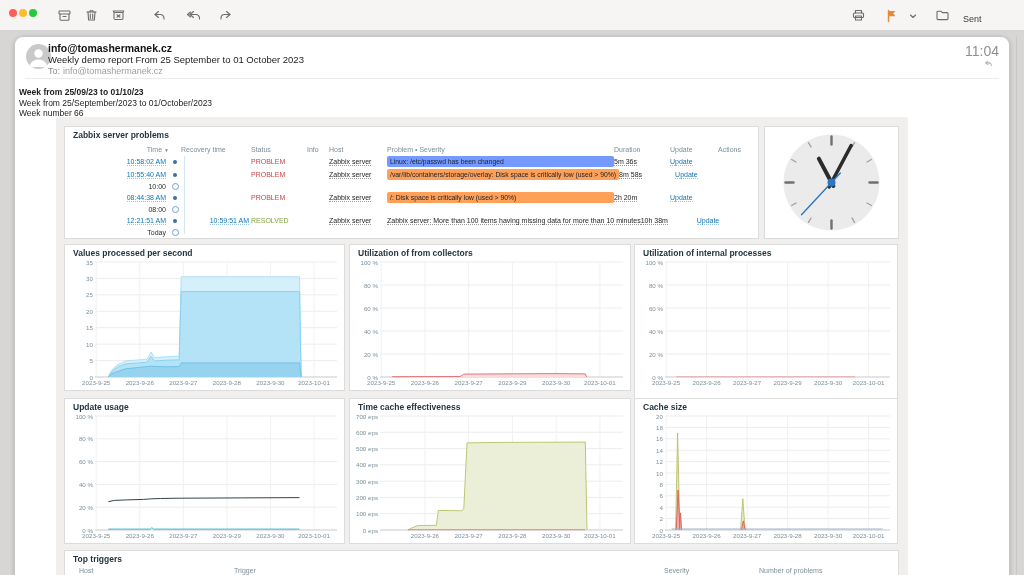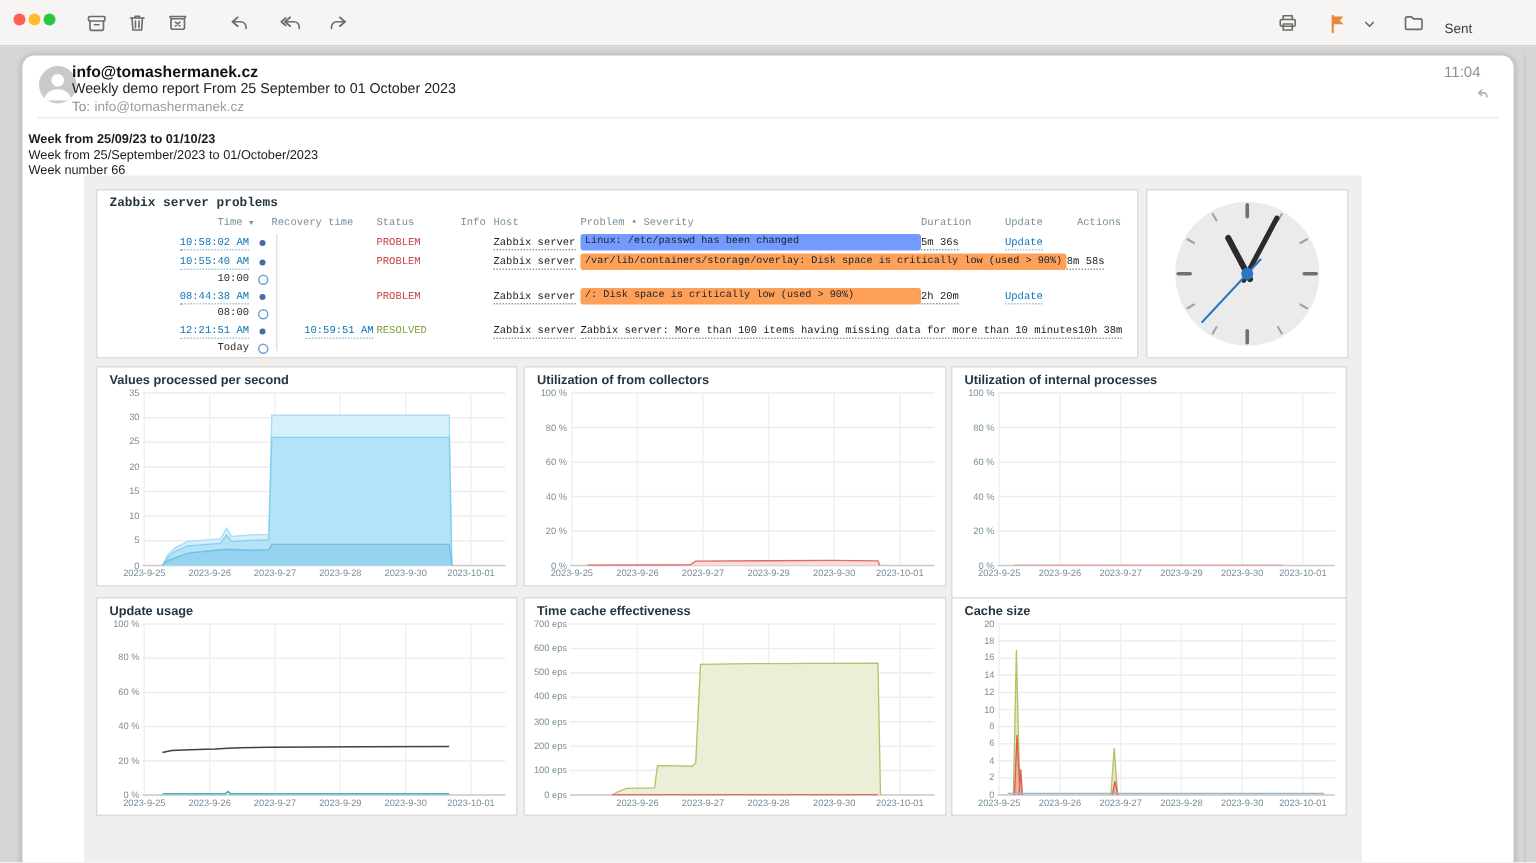--- a/index.html
+++ b/index.html
@@ -13,32 +13,32 @@
   .tbtn svg{stroke:#6e6c6a;fill:none;stroke-width:1.1;stroke-linecap:round;stroke-linejoin:round;}
   .sent-label{font-size:9px;color:#3c3c3c;margin-left:4px;}
   
   .card{position:absolute;left:14px;top:36px;width:994px;height:560px;background:#fff;
         border:1px solid #c7c6c4;border-bottom:none;border-radius:9px 9px 0 0;box-shadow:0 1px 4px rgba(0,0,0,.18);}
   .avatar{position:absolute;left:11px;top:7px;width:25px;height:25px;border-radius:50%;background:#c9c9c9;overflow:hidden;}
   .from{position:absolute;left:33px;top:5px;font-size:10.5px;font-weight:bold;color:#111;}
   .subject{position:absolute;left:33px;top:17px;font-size:9.5px;color:#222;}
   .to-row{position:absolute;left:33px;top:29px;font-size:9px;color:#8c8c8c;}
   .to-row .addr{color:#9d9d9d;margin-left:3px;}
-  .msg-time{position:absolute;right:22px;top:6px;font-size:10px;color:#8f8f8f;}
+  .msg-time{position:absolute;right:10px;top:6px;font-size:14px;color:#8f8f8f;}
   .reply-ind{position:absolute;right:16px;top:17px;}
   .hdr-divider{position:absolute;left:10px;right:10px;top:41px;height:1px;background:#ececec;}
   .report-text{position:absolute;left:4px;font-size:8.5px;color:#1c1c1c;line-height:10px;}
   .rt1{top:50px;font-weight:bold;}
   .rt2{top:61px;}
   .rt3{top:71px;}
   
   .dash{position:absolute;left:41px;top:80px;width:852px;height:459px;background:#f0efee;border-radius:2px;}
   .panel{position:absolute;background:#fff;border:1px solid #dcdcdc;box-sizing:border-box;overflow:hidden;}
   .p-title{position:absolute;left:8px;top:3px;font-size:8.5px;font-weight:bold;color:#243640;white-space:nowrap;}
-  .problems{left:8px;top:9px;width:695px;height:113px;font-family:Liberation Mono, monospace;}
+  .problems{left:8px;top:9px;width:695px;height:113px;}
   .clockpanel{left:708px;top:9px;width:135px;height:113px;}
   .c1{left:8px;top:127px;width:281px;height:147px;}
   .c2{left:293px;top:127px;width:282px;height:147px;}
   .c3{left:578px;top:127px;width:264px;height:188px;}
   .c4{left:8px;top:281px;width:281px;height:146px;}
   .c5{left:293px;top:281px;width:282px;height:146px;}
   .c6{left:578px;top:281px;width:264px;height:146px;}
   .triggers{left:8px;top:433px;width:835px;height:26px;border-bottom:none;}
   
   .prow{display:grid;grid-template-columns:96px 12px 70px 56px 22px 58px 1fr 56px 48px 34px;
@@ -513,17 +513,24 @@
           <div class="ytick" style="top: 116.1px;">2</div>
           <div class="ytick" style="top: 127.5px;">0</div>
           <div class="xtick" style="left: 9.125px; top: 133px;">2023-9-25</div>
           <div class="xtick" style="left: 49.625px; top: 133px;">2023-9-26</div>
           <div class="xtick" style="left: 90.125px; top: 133px;">2023-9-27</div>
           <div class="xtick" style="left: 130.625px; top: 133px;">2023-9-28</div>
           <div class="xtick" style="left: 171.125px; top: 133px;">2023-9-30</div>
           <div class="xtick" style="left: 211.625px; top: 133px;">2023-10-01</div>
         </div>
 
+      <div class="panel triggers">
+        <div class="p-title">Top triggers</div>
+        <div class="trig-head" style="left:14px">Host</div>
+        <div class="trig-head" style="left:169px">Trigger</div>
+        <div class="trig-head" style="left:599px">Severity</div>
+        <div class="trig-head" style="left:694px">Number of problems</div>
+      </div>
     </div>
   </div>
 
   <div class="win-edge"></div>
 </div>
 
 </body></html>

